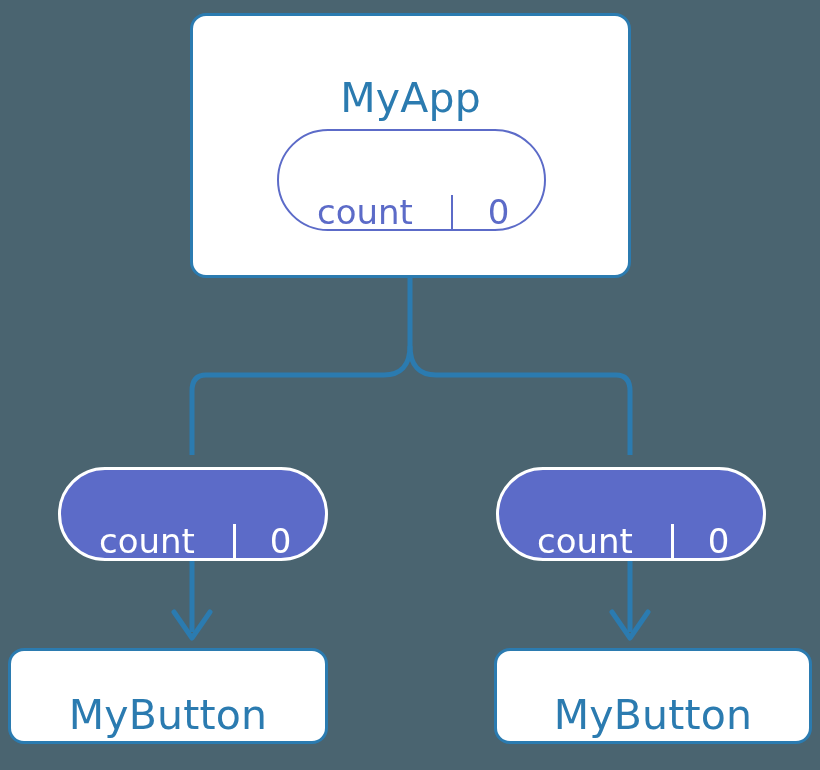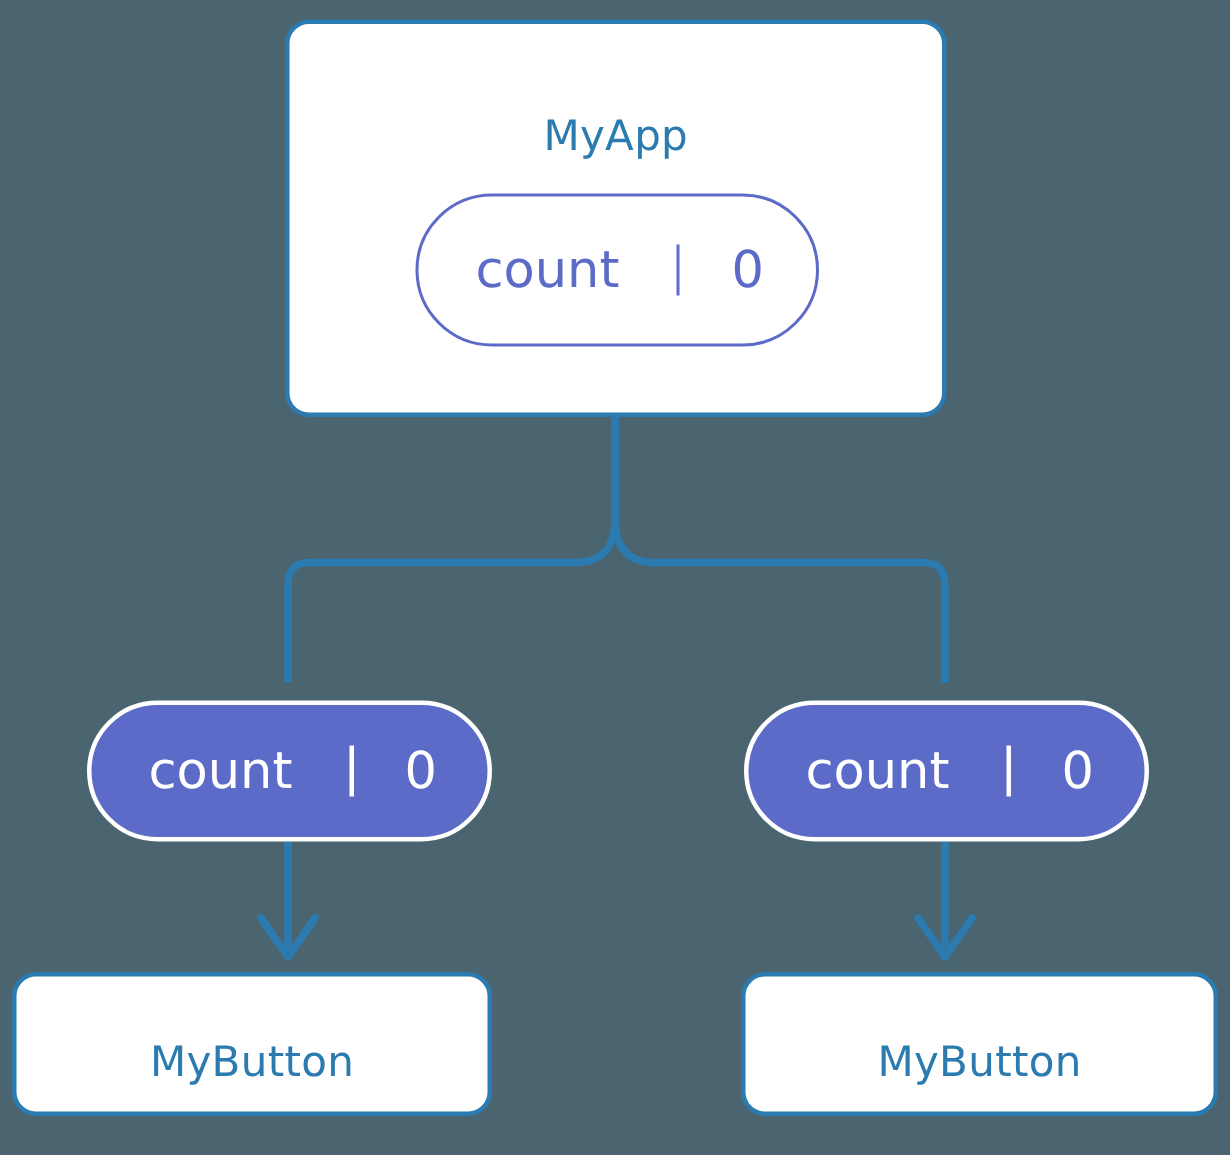--- a/index.html
+++ b/index.html
@@ -34,21 +34,21 @@
   
   .comp-box {
     position: absolute;
     background: #ffffff;
     border: 3px solid #2b7bb0;
     border-radius: 16px;
     box-sizing: border-box;
   }
   .comp-title {
     color: #2b7bb0;
-    font-size: 28px;
+    font-size: 41px;
     font-weight: 400;
     letter-spacing: 0.2px;
     white-space: nowrap;
     text-align: center;
   }
 
   #app-box {
     left: 190px;
     top: 13px;
     width: 441px;
@@ -78,21 +78,21 @@
   #btn-box-right {
     left: 494px;
     top: 648px;
     width: 318px;
   }
 
   
   .pill {
     position: absolute;
     display: flex;
-    align-items: center;
+    align-items: flex-end;
     box-sizing: border-box;
     border-radius: 999px;
     overflow: hidden;
   }
   .pill .pill-key,
   .pill .pill-val {
     display: flex;
     align-items: center;
     justify-content: center;
     font-size: 34px;

